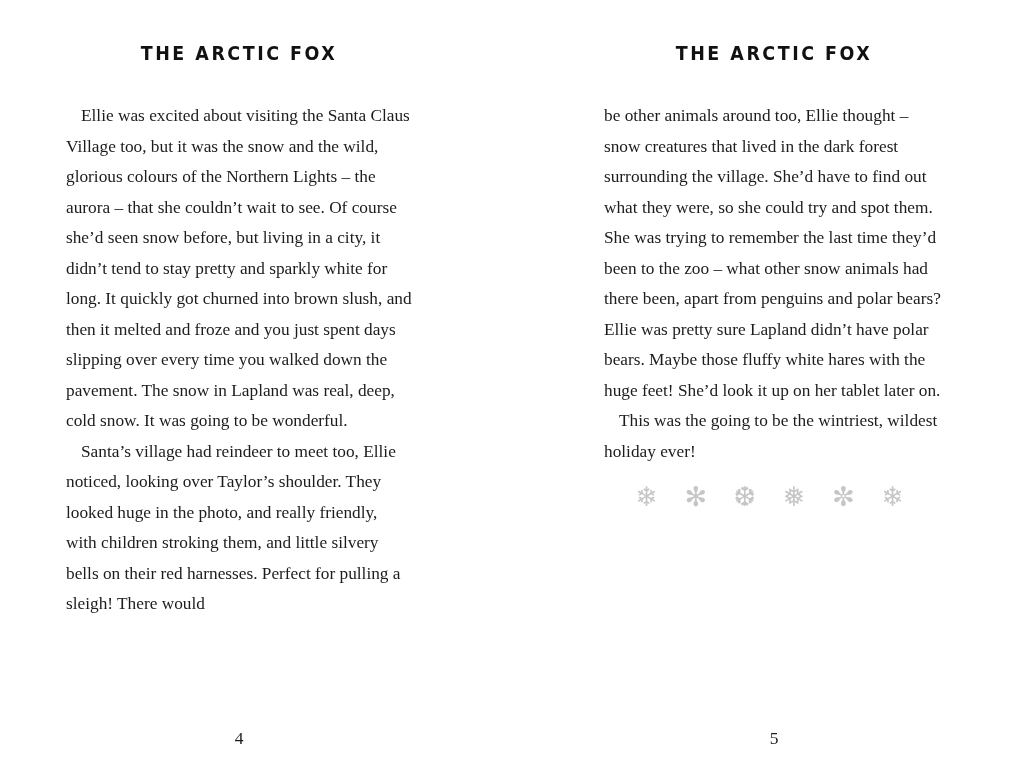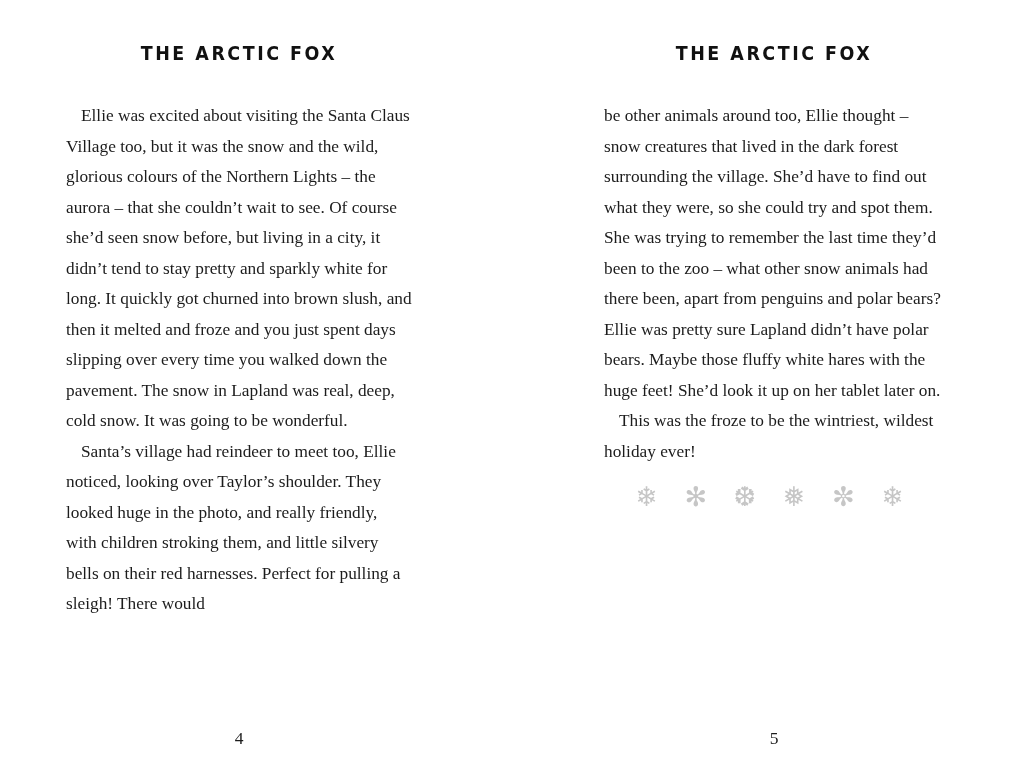--- a/index.html
+++ b/index.html
@@ -94,21 +94,21 @@
     </div>
 
     <div class="page-number">4</div>
   </section>
 
   <section class="page page-right">
     <div class="running-header">THE ARCTIC FOX</div>
 
     <div class="body-text">
       <p>be other animals around too, Ellie thought – snow creatures that lived in the dark forest surrounding the village. She’d have to find out what they were, so she could try and spot them. She was trying to remember the last time they’d been to the zoo – what other snow animals had there been, apart from penguins and polar bears? Ellie was pretty sure Lapland didn’t have polar bears. Maybe those fluffy white hares with the huge feet! She’d look it up on her tablet later on.</p>
-      <p class="indent">This was the froze to be the wintriest, wildest holiday ever!</p>
+      <p class="indent">This was the going to be the wintriest, wildest holiday ever!</p>
 
       <div class="snowflake-divider">
         <span class="flakes">❄ ✻ ❆ ❅ ✼ ❄</span>
       </div>
 
     </div>
 
     <div class="page-number">5</div>
   </section>
 

